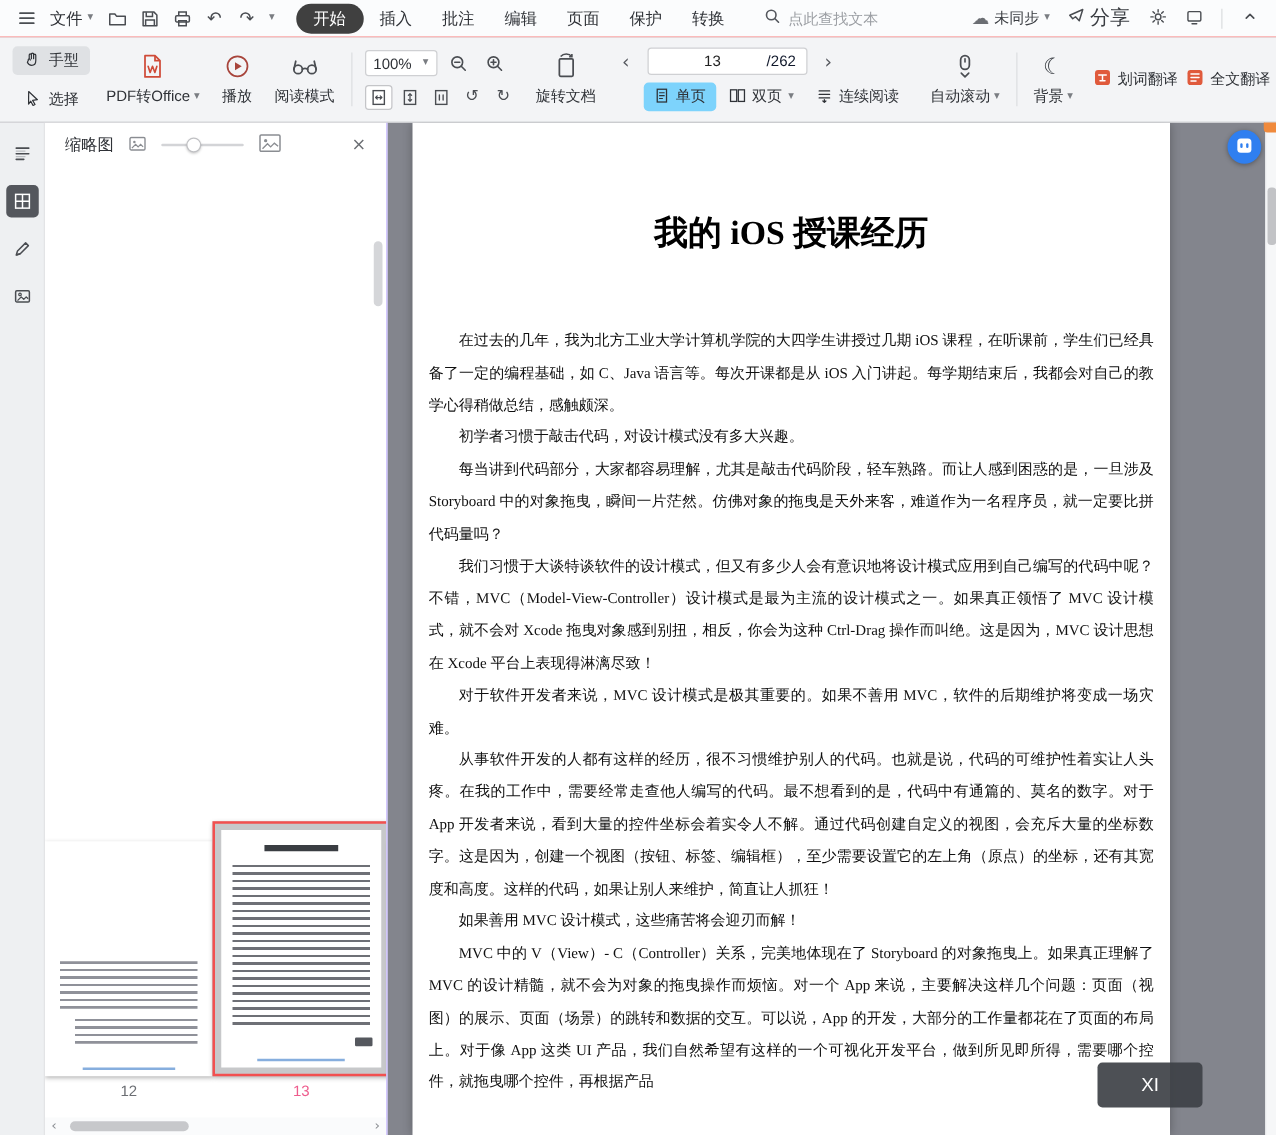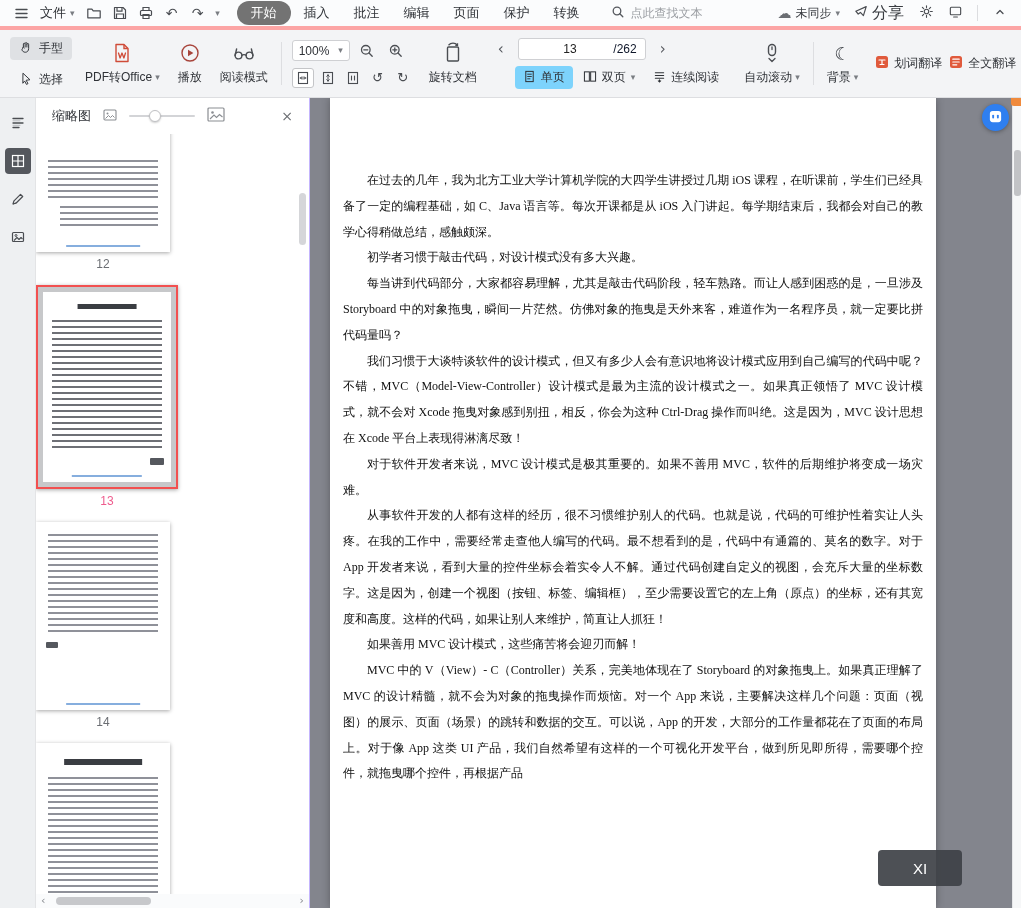--- a/index.html
+++ b/index.html
@@ -3,28 +3,28 @@
 <meta charset="utf-8">
 <style>
   *{margin:0;padding:0;box-sizing:border-box;}
   html,body{width:1021px;height:908px;overflow:hidden;}
   body{font-family:"Liberation Sans","DejaVu Sans",sans-serif;font-size:12px;color:#3a3d42;background:#83858d;display:flex;flex-direction:column;}
   .glyph{font-family:"DejaVu Sans",sans-serif;}
   button{background:none;border:none;font:inherit;color:inherit;cursor:default;text-align:left;}
   input{font:inherit;}
 
   
-  .menubar{height:30px;flex:0 0 30px;background:#fbfcfd;display:flex;align-items:center;padding:0 8px;border-bottom:4px solid #fca5a5;}
+  .menubar{height:30px;flex:0 0 30px;background:#fbfcfd;display:flex;align-items:center;padding:0 8px;border-bottom:1px solid #fca5a5;}
   .mb-icon{width:26px;height:24px;display:flex;align-items:center;justify-content:center;color:#4a4d52;border-radius:3px;}
   .mb-glyph{font-size:14px;color:#4a4d52;}
   .file-btn{display:flex;align-items:center;gap:4px;font-size:13px;padding:0 6px;color:#2f3237;}
   .caret{font-size:9px;color:#7a7d82;line-height:1;}
   .tabs{display:flex;align-items:center;margin-left:12px;gap:2px;}
   .tab{font-size:13px;padding:3px 11px;color:#2f3237;}
-  .tab-active{background:#737373;color:#fff;border-radius:12px;padding:3px 14px;}
+  .tab-active{background:#404040;color:#fff;border-radius:12px;padding:3px 14px;}
   .search{display:flex;align-items:center;gap:6px;margin-left:20px;}
   .search input{border:none;outline:none;background:transparent;width:96px;font-size:12px;color:#333;}
   .search input::placeholder{color:#9b9ea3;}
   .mb-right{margin-left:auto;display:flex;align-items:center;gap:3px;}
   .sync{display:flex;align-items:center;gap:4px;font-size:12px;color:#3a3d42;padding:0 5px;}
   .share-btn{display:flex;align-items:center;gap:4px;font-size:16px;color:#3a3d42;padding:0 6px;}
   .mb-div{width:1px;height:16px;background:#dcdde0;margin:0 6px;}
 
   
   .toolbar{height:68px;flex:0 0 68px;background:#f3f4f6;border-bottom:1px solid #dddee1;display:flex;align-items:stretch;padding:3px 0 3px 6px;overflow:hidden;white-space:nowrap;}
@@ -60,21 +60,21 @@
   .rail{width:36px;flex:0 0 36px;background:#eef0f2;display:flex;flex-direction:column;align-items:center;gap:12px;padding-top:12px;border-right:1px solid #e3e4e6;}
   .rail-btn{width:26px;height:26px;border-radius:4px;display:flex;align-items:center;justify-content:center;}
   .rail-btn.selected{background:#54575d;}
 
   .panel{width:274px;flex:0 0 274px;background:#fff;position:relative;overflow:hidden;border-right:1px solid #c4b5fd;}
   .panel-header{height:36px;display:flex;align-items:center;gap:12px;padding:0 16px;font-size:13px;color:#2f3237;}
   .slider{width:66px;position:relative;height:14px;}
   .slider .track{position:absolute;left:0;right:0;top:6px;height:2px;background:#d3d4d7;border-radius:1px;}
   .slider .knob{position:absolute;left:20px;top:1px;width:12px;height:12px;border-radius:50%;background:#fff;border:1px solid #c0c1c4;box-shadow:0 1px 2px rgba(0,0,0,.2);}
   .close-x{margin-left:auto;font-size:14px;color:#6b6e73;}
-  .thumb-scroll{position:absolute;top:36px;left:0;right:0;bottom:14px;overflow:hidden;display:flex;flex-direction:column;align-items:flex-start;}
+  .thumb-scroll{position:absolute;top:36px;left:0;right:0;bottom:14px;overflow:hidden;display:flex;flex-direction:row;align-items:flex-end;}
   .thumb-item{display:flex;flex-direction:column;align-items:center;margin-bottom:12px;}
   .thumb{position:relative;background:#fff;box-shadow:0 1px 4px rgba(0,0,0,.35);}
   .thumb.normal{width:134px;height:188px;}
   .thumb-label{margin-top:5px;font-size:12px;color:#6b6e73;height:16px;}
   .thumb-label.active{color:#ee5c8d;}
   .sel-wrap{border:2px solid #f25050;background:#c7c8ca;padding:5px;}
   .sel-page{width:128px;height:190px;position:relative;background:#fff;}
   .mini-lines{position:absolute;background:repeating-linear-gradient(to bottom,#8f9199 0 2px,transparent 2px 6px);}
   .mini-lines.dark{background:repeating-linear-gradient(to bottom,#6e7076 0 2px,transparent 2px 6px);}
   .mini-title{position:absolute;left:50%;transform:translateX(-50%);background:#3a3d42;}
@@ -513,20 +513,21 @@
 
     <div class="panel-hscroll">
       <span class="ph-chev glyph" style="left:5px;">‹</span>
       <span class="ph-thumb"></span>
       <span class="ph-chev glyph" style="right:5px;">›</span>
     </div>
   </aside>
 
   <main class="docarea">
     <div class="page">
+      <h1 class="doc-title">我的 iOS 授课经历</h1>
       <div class="doc-body">
         <p>在过去的几年，我为北方工业大学计算机学院的大四学生讲授过几期 iOS 课程，在听课前，学生们已经具备了一定的编程基础，如 C、Java 语言等。每次开课都是从 iOS 入门讲起。每学期结束后，我都会对自己的教学心得稍做总结，感触颇深。</p>
         <p>初学者习惯于敲击代码，对设计模式没有多大兴趣。</p>
         <p>每当讲到代码部分，大家都容易理解，尤其是敲击代码阶段，轻车熟路。而让人感到困惑的是，一旦涉及 Storyboard 中的对象拖曳，瞬间一片茫然。仿佛对象的拖曳是天外来客，难道作为一名程序员，就一定要比拼代码量吗？</p>
         <p>我们习惯于大谈特谈软件的设计模式，但又有多少人会有意识地将设计模式应用到自己编写的代码中呢？不错，MVC（Model-View-Controller）设计模式是最为主流的设计模式之一。如果真正领悟了 MVC 设计模式，就不会对 Xcode 拖曳对象感到别扭，相反，你会为这种 Ctrl-Drag 操作而叫绝。这是因为，MVC 设计思想在 Xcode 平台上表现得淋漓尽致！</p>
         <p>对于软件开发者来说，MVC 设计模式是极其重要的。如果不善用 MVC，软件的后期维护将变成一场灾难。</p>
         <p>从事软件开发的人都有这样的经历，很不习惯维护别人的代码。也就是说，代码的可维护性着实让人头疼。在我的工作中，需要经常走查他人编写的代码。最不想看到的是，代码中有通篇的、莫名的数字。对于 App 开发者来说，看到大量的控件坐标会着实令人不解。通过代码创建自定义的视图，会充斥大量的坐标数字。这是因为，创建一个视图（按钮、标签、编辑框），至少需要设置它的左上角（原点）的坐标，还有其宽度和高度。这样的代码，如果让别人来维护，简直让人抓狂！</p>
         <p>如果善用 MVC 设计模式，这些痛苦将会迎刃而解！</p>
         <p>MVC 中的 V（View）- C（Controller）关系，完美地体现在了 Storyboard 的对象拖曳上。如果真正理解了 MVC 的设计精髓，就不会为对象的拖曳操作而烦恼。对一个 App 来说，主要解决这样几个问题：页面（视图）的展示、页面（场景）的跳转和数据的交互。可以说，App 的开发，大部分的工作量都花在了页面的布局上。对于像 App 这类 UI 产品，我们自然希望有这样的一个可视化开发平台，做到所见即所得，需要哪个控件，就拖曳哪个控件，再根据产品</p>
       </div>

